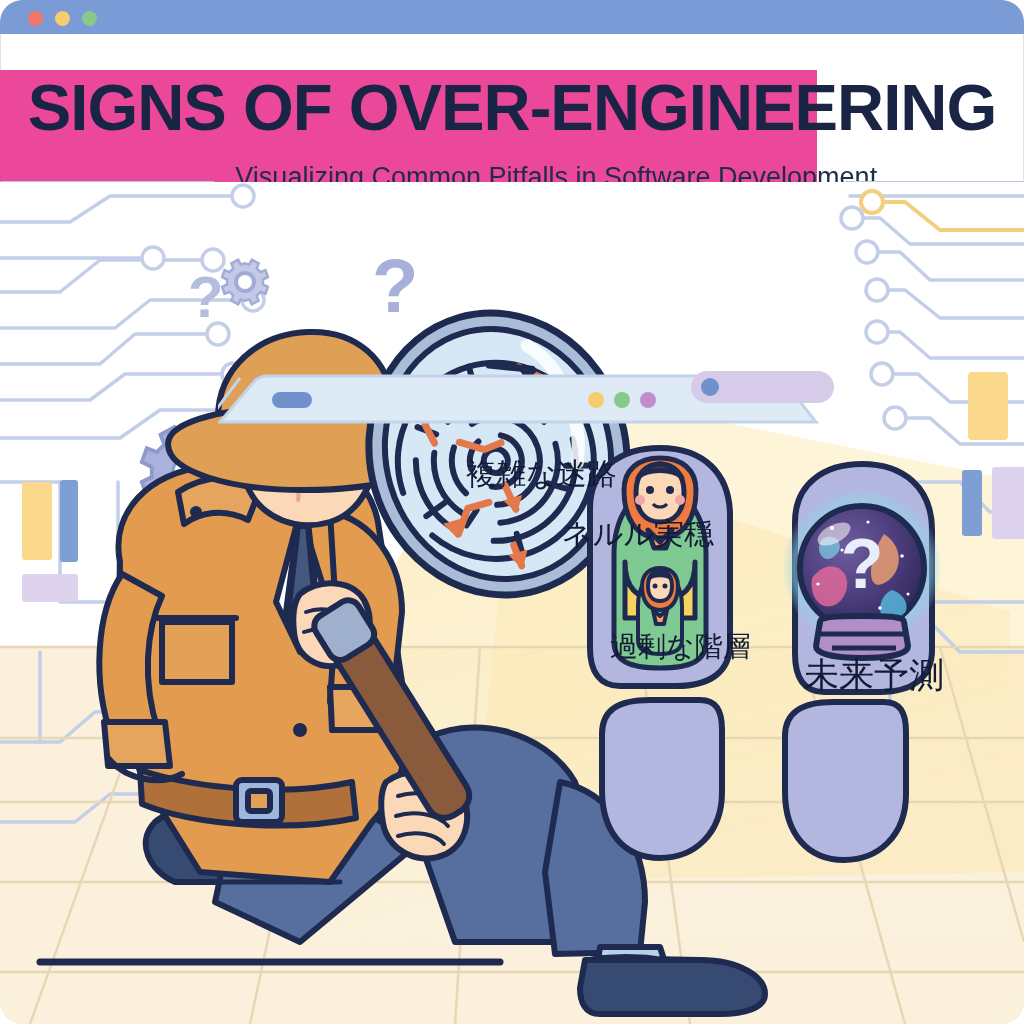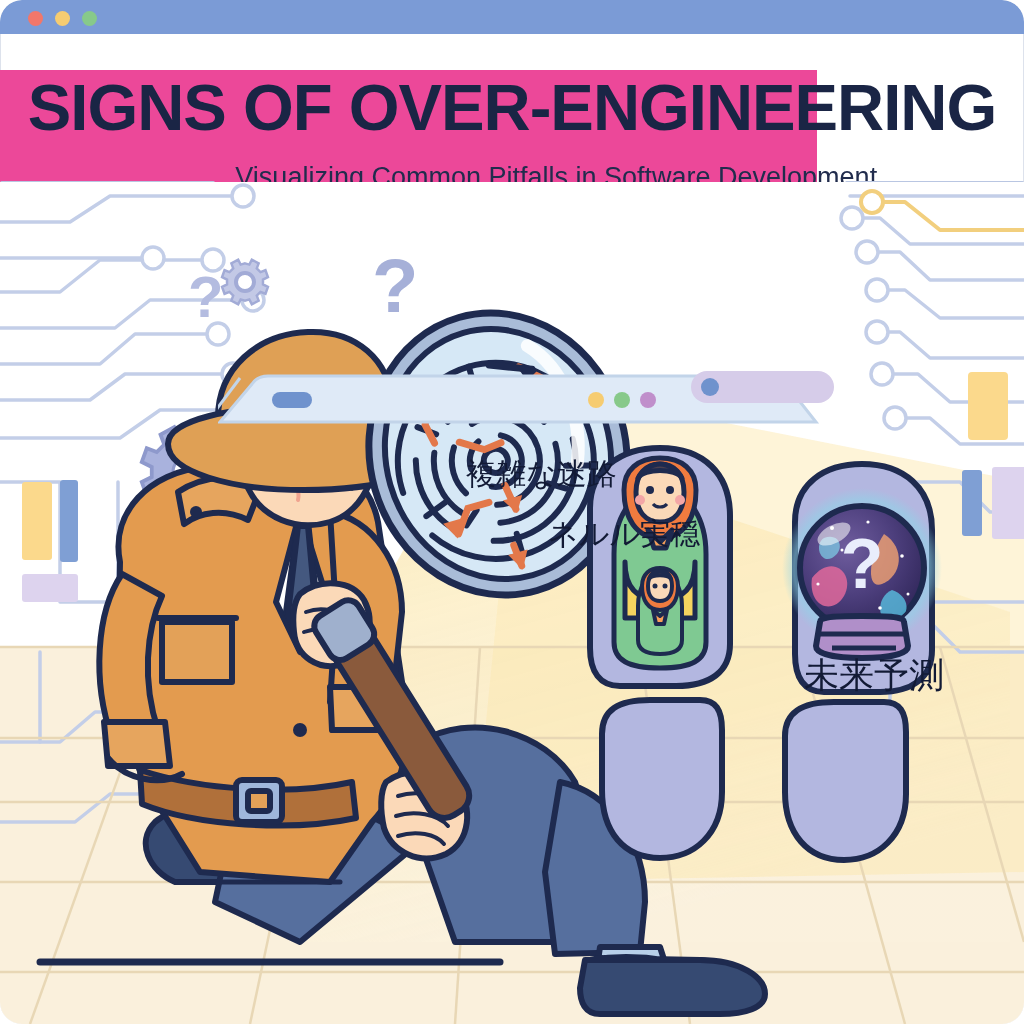--- a/index.html
+++ b/index.html
@@ -56,21 +56,21 @@
   .tabwrap{position:absolute;left:218px;top:190px;width:620px;height:52px;}
   .pillwrap{position:absolute;left:690px;top:188px;width:145px;height:34px;}
 
   
   .jlabel{
     position:absolute;color:#121a35;font-weight:normal;
     font-family:"DejaVu Sans","Liberation Sans",sans-serif;
     white-space:nowrap;
   }
   .l-maze{left:466px;top:272px;font-size:30px;}
-  .l-neural{left:548px;top:332px;font-size:30px;text-align:center;}
+  .l-neural{left:562px;top:332px;font-size:30px;text-align:center;}
   .l-layers-jp{left:610px;top:446px;font-size:28px;}
   .l-future-jp{left:804px;top:470px;font-size:35px;}
 </style>
 </head>
 <body>
 
 <div id="stage">
  <div class="window">
 
   <div class="titlebar">
@@ -412,18 +412,19 @@
       <circle cx="430" cy="28" r="8" fill="#c08fcb"></circle>
       <path d="M-8 46 L22 6" stroke="#c2d4e9" stroke-width="3" fill="none"></path>
     </svg>
     <svg class="pillwrap" viewBox="0 0 145 34">
       <rect x="1" y="1" width="143" height="32" rx="16" fill="#d6cce9"></rect>
       <circle cx="20" cy="17" r="9" fill="#6f92cd"></circle>
     </svg>
 
     <div class="jlabel l-maze">複雑な迷路</div>
     <div class="jlabel l-neural">ネルル実穏</div>
+    <div class="jlabel l-layers-jp">過剰な階層</div>
     <div class="jlabel l-future-jp">未来予測</div>
 
   </div>
 
  </div>
 </div>
 
 </body></html>

